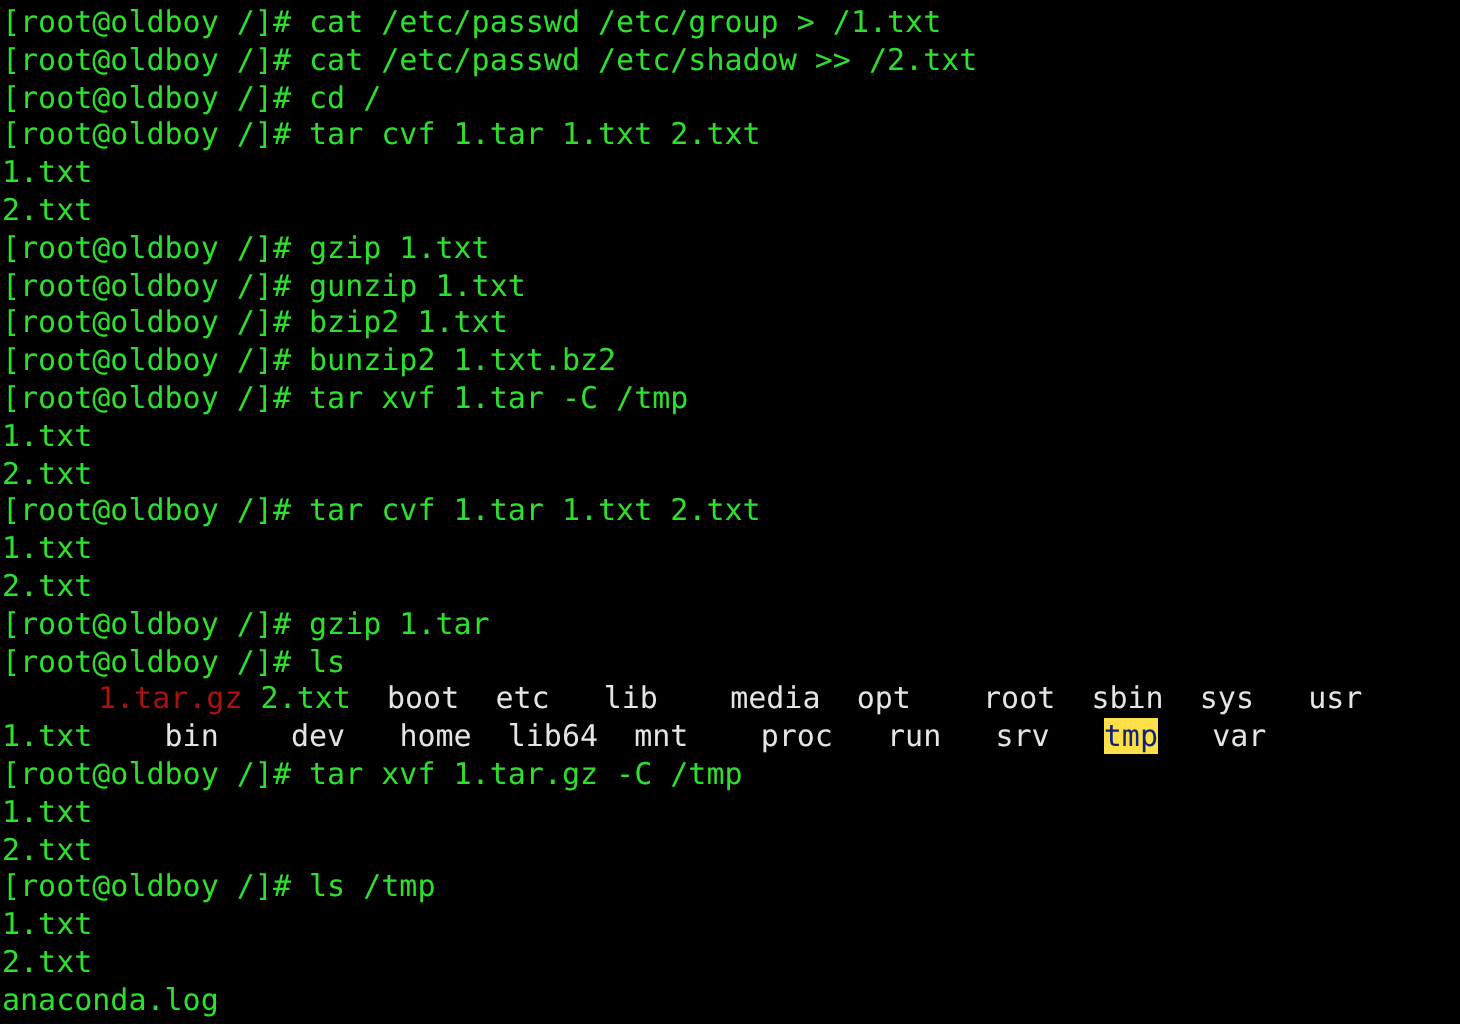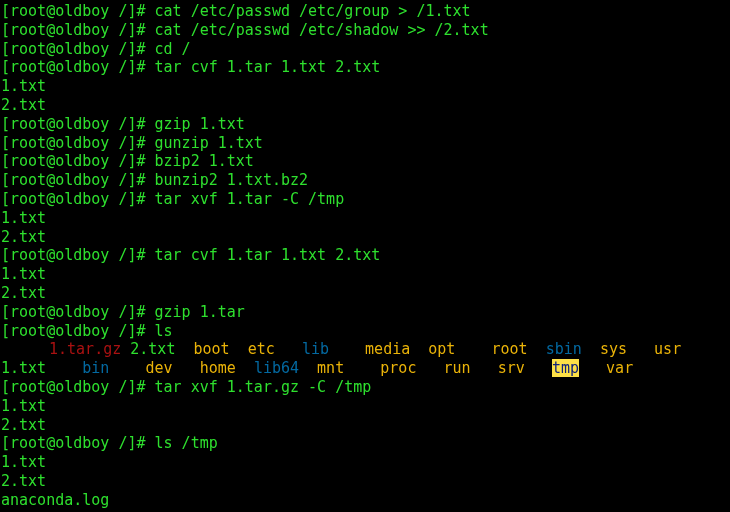--- a/index.html
+++ b/index.html
@@ -35,22 +35,22 @@
   }
   .line {
     height: 18.8px;
     white-space: pre;
     font-size: 15px;
     line-height: 18.8px;
     color: #2ee02e;
   }
   .fg-green   { color: #2ee02e; }
   .fg-red     { color: #aa1111; padding-left: 48px; }
-  .fg-blue    { color: #eab308; }
-  .fg-cyan    { color: #0369a1; }
+  .fg-blue    { color: #e5e5e5; }
+  .fg-cyan    { color: #e5e5e5; }
   .hl-tmp {
     color: #11227a;
     background: #fde047;
   }
 </style>
 </head>
 <body>
 
 <div id="terminal">
   <div class="screen" id="screen"><div class="line"><span class="fg-green">[root@oldboy /]# </span><span class="fg-green">cat /etc/passwd /etc/group &gt; /1.txt</span></div><div class="line"><span class="fg-green">[root@oldboy /]# </span><span class="fg-green">cat /etc/passwd /etc/shadow &gt;&gt; /2.txt</span></div><div class="line"><span class="fg-green">[root@oldboy /]# </span><span class="fg-green">cd /</span></div><div class="line"><span class="fg-green">[root@oldboy /]# </span><span class="fg-green">tar cvf 1.tar 1.txt 2.txt</span></div><div class="line"><span class="fg-green">1.txt</span></div><div class="line"><span class="fg-green">2.txt</span></div><div class="line"><span class="fg-green">[root@oldboy /]# </span><span class="fg-green">gzip 1.txt</span></div><div class="line"><span class="fg-green">[root@oldboy /]# </span><span class="fg-green">gunzip 1.txt</span></div><div class="line"><span class="fg-green">[root@oldboy /]# </span><span class="fg-green">bzip2 1.txt</span></div><div class="line"><span class="fg-green">[root@oldboy /]# </span><span class="fg-green">bunzip2 1.txt.bz2</span></div><div class="line"><span class="fg-green">[root@oldboy /]# </span><span class="fg-green">tar xvf 1.tar -C /tmp</span></div><div class="line"><span class="fg-green">1.txt</span></div><div class="line"><span class="fg-green">2.txt</span></div><div class="line"><span class="fg-green">[root@oldboy /]# </span><span class="fg-green">tar cvf 1.tar 1.txt 2.txt</span></div><div class="line"><span class="fg-green">1.txt</span></div><div class="line"><span class="fg-green">2.txt</span></div><div class="line"><span class="fg-green">[root@oldboy /]# </span><span class="fg-green">gzip 1.tar</span></div><div class="line"><span class="fg-green">[root@oldboy /]# </span><span class="fg-green">ls</span></div><div class="line"><span class="fg-red">1.tar.gz</span><span> </span><span class="fg-green">2.txt</span><span>  </span><span class="fg-blue">boot</span><span>  </span><span class="fg-blue">etc</span><span>   </span><span class="fg-cyan">lib</span><span>    </span><span class="fg-blue">media</span><span>  </span><span class="fg-blue">opt</span><span>    </span><span class="fg-blue">root</span><span>  </span><span class="fg-cyan">sbin</span><span>  </span><span class="fg-blue">sys</span><span>   </span><span class="fg-blue">usr</span></div><div class="line"><span class="fg-green">1.txt</span><span>    </span><span class="fg-cyan">bin</span><span>    </span><span class="fg-blue">dev</span><span>   </span><span class="fg-blue">home</span><span>  </span><span class="fg-cyan">lib64</span><span>  </span><span class="fg-blue">mnt</span><span>    </span><span class="fg-blue">proc</span><span>   </span><span class="fg-blue">run</span><span>   </span><span class="fg-blue">srv</span><span>   </span><span class="hl-tmp">tmp</span><span>   </span><span class="fg-blue">var</span></div><div class="line"><span class="fg-green">[root@oldboy /]# </span><span class="fg-green">tar xvf 1.tar.gz -C /tmp</span></div><div class="line"><span class="fg-green">1.txt</span></div><div class="line"><span class="fg-green">2.txt</span></div><div class="line"><span class="fg-green">[root@oldboy /]# </span><span class="fg-green">ls /tmp</span></div><div class="line"><span class="fg-green">1.txt</span></div><div class="line"><span class="fg-green">2.txt</span></div><div class="line"><span class="fg-green">anaconda.log</span></div></div>

